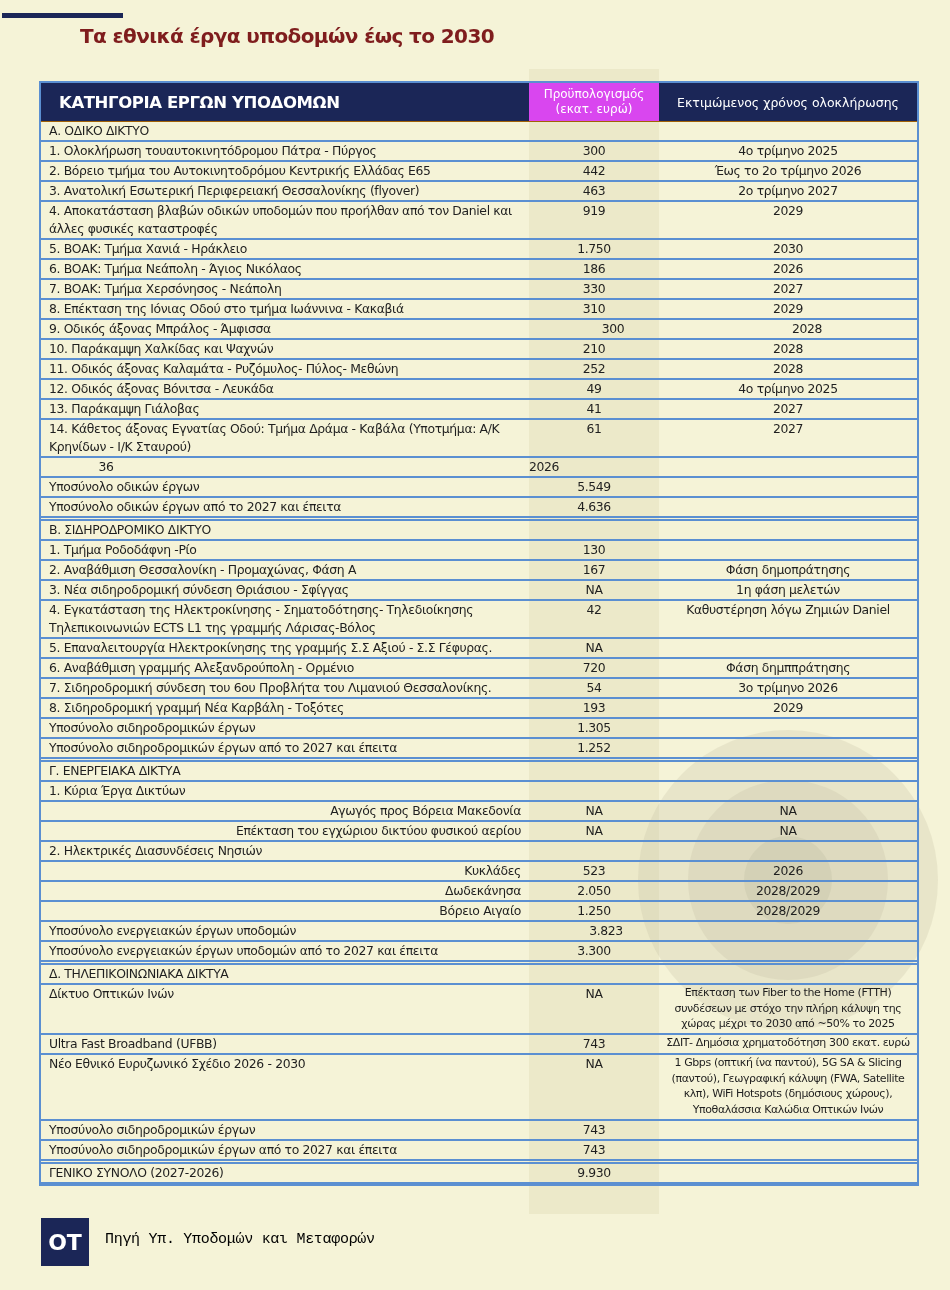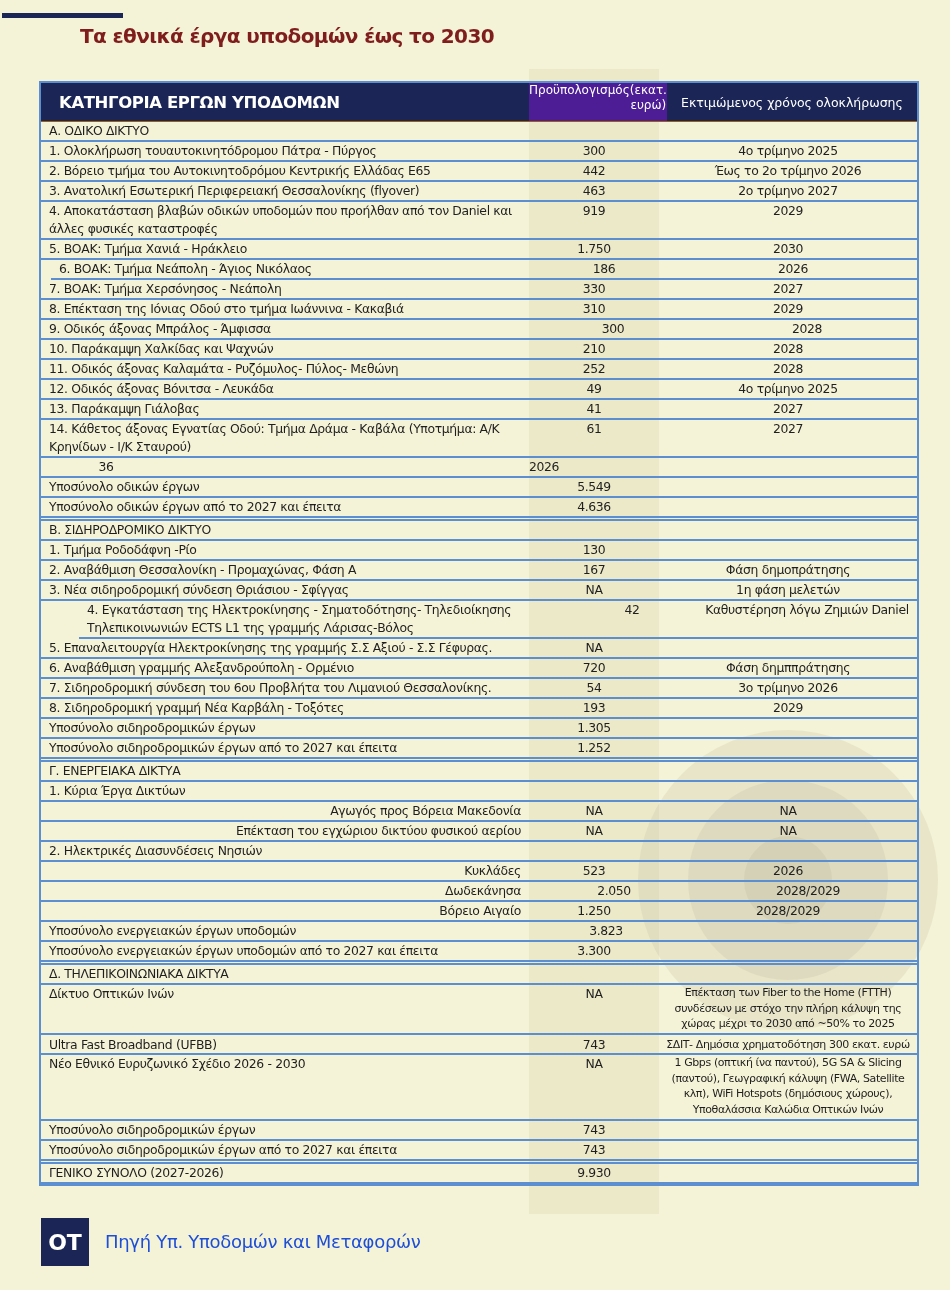--- a/index.html
+++ b/index.html
@@ -25,35 +25,35 @@
     border-left:2px solid #5b8fd1; border-right:2px solid #5b8fd1;
     border-bottom:2px solid #5b8fd1;
     box-sizing:border-box;
   }
   .hdr {
     display:flex; height:38px; background:#1b2657; border-bottom:1px solid #a16207;
     border-top:2px solid #5b8fd1;
   }
   .hdr .c1 { flex:0 0 488px; color:#fff; font-weight:bold; font-size:16.5px; letter-spacing:-0.4px;
     display:flex; align-items:center; padding-left:18px; box-sizing:border-box; }
-  .hdr .c2 { flex:0 0 130px; margin-left:0; background:#4c1d95; color:#fff; font-size:12px;
-    text-align:center; line-height:15px; display:flex; flex-direction:row; justify-content:center; }
+  .hdr .c2 { flex:0 0 130px; margin-left:0; background:#d946ef; color:#fff; font-size:12px;
+    text-align:center; line-height:15px; display:flex; flex-direction:column; justify-content:center; }
   .hdr .c3 { flex:1; color:#fff; font-size:12.5px; display:flex; align-items:center; justify-content:center; }
   .row { display:flex; border-bottom:2px solid #5b8fd1; font-size:12.4px; letter-spacing:-0.35px; line-height:17.5px; }
   .row.sep { border-bottom:5px double #5b8fd1; }
   .row .c1 { flex:0 0 488px; padding-left:8px; box-sizing:border-box; white-space:normal; }
   .row .c1.right { text-align:right; padding-right:8px; }
   .row .c2 { flex:0 0 130px; text-align:center; }
   .row .c3 { flex:1; text-align:center; }
   .row .c3.small { font-size:11px; line-height:15.6px; letter-spacing:-0.4px; white-space:nowrap; overflow:hidden; }
   .footer-logo {
     position:absolute; left:41px; top:1218px; width:48px; height:48px; background:#1b2657;
     color:#fff; font-weight:bold; font-size:22px; display:flex; align-items:center; justify-content:center;
   }
-  .footer-text { position:absolute; left:105px; top:1231px; font-size:18px; color:#1d4ed8; letter-spacing:-0.3px; }
+  .footer-text { position:absolute; left:105px; top:1231px; font-size:15px; color:#000000; letter-spacing:-0.3px;font-family:Liberation Mono, monospace; }
 </style>
 </head>
 <body>
 
 <div class="top-bar"></div>
 <div class="title">Τα εθνικά έργα υποδομών έως το 2030</div>
 
 <div class="budget-shade"></div>
 <svg class="circles" viewBox="0 0 950 1290">
   <circle cx="788" cy="880" r="150" fill="#b9b69a" opacity="0.22"></circle>
@@ -94,21 +94,21 @@
       <div class="row" style="height: 36px;">
         <div class="c1">4. Αποκατάσταση βλαβών οδικών υποδομών που προήλθαν από τον Daniel και άλλες φυσικές καταστροφές</div>
         <div class="c2">919</div>
         <div class="c3">2029</div>
       </div>
       <div class="row" style="height: 18px;">
         <div class="c1">5. ΒΟΑΚ: Τμήμα Χανιά  -   Ηράκλειο</div>
         <div class="c2">1.750</div>
         <div class="c3">2030</div>
       </div>
-      <div class="row" style="height: 18px; margin-left: 10px;">
+      <div class="row" style="height: 18px;">
         <div class="c1">6. ΒΟΑΚ: Τμήμα Νεάπολη   - Άγιος Νικόλαος</div>
         <div class="c2">186</div>
         <div class="c3">2026</div>
       </div>
       <div class="row" style="height: 18px;">
         <div class="c1">7. ΒΟΑΚ: Τμήμα Χερσόνησος   -   Νεάπολη</div>
         <div class="c2">330</div>
         <div class="c3">2027</div>
       </div>
       <div class="row" style="height: 18px;">
@@ -173,21 +173,21 @@
       <div class="row" style="height: 18px;">
         <div class="c1">2. Αναβάθμιση Θεσσαλονίκη  -   Προμαχώνας, Φάση Α</div>
         <div class="c2">167</div>
         <div class="c3">Φάση δημοπράτησης</div>
       </div>
       <div class="row" style="height: 18px;">
         <div class="c1">3. Νέα σιδηροδρομική σύνδεση Θριάσιου  -   Σφίγγας</div>
         <div class="c2">NA</div>
         <div class="c3">1η φάση μελετών</div>
       </div>
-      <div class="row" style="height: 36px; margin-left: 38px;">
+      <div class="row" style="height: 36px;">
         <div class="c1">4. Εγκατάσταση της Ηλεκτροκίνησης - Σηματοδότησης- Τηλεδιοίκησης Τηλεπικοινωνιών ECTS L1 της γραμμής Λάρισας-Βόλος</div>
         <div class="c2">42</div>
         <div class="c3">Καθυστέρηση λόγω Ζημιών Daniel</div>
       </div>
       <div class="row" style="height: 18px;">
         <div class="c1">5. Επαναλειτουργία Ηλεκτροκίνησης της γραμμής Σ.Σ Αξιού - Σ.Σ Γέφυρας.</div>
         <div class="c2">NA</div>
         <div class="c3"></div>
       </div>
       <div class="row" style="height: 18px;">
@@ -238,21 +238,21 @@
       <div class="row" style="height: 18px;">
         <div class="c1">2. Ηλεκτρικές Διασυνδέσεις Νησιών</div>
         <div class="c2"></div>
         <div class="c3"></div>
       </div>
       <div class="row" style="height: 18px;">
         <div class="c1 right">Κυκλάδες</div>
         <div class="c2">523</div>
         <div class="c3">2026</div>
       </div>
-      <div class="row" style="height: 18px; gap: 20px;">
+      <div class="row" style="height: 18px;">
         <div class="c1 right">Δωδεκάνησα</div>
         <div class="c2">2.050</div>
         <div class="c3">2028/2029</div>
       </div>
       <div class="row" style="height: 18px;">
         <div class="c1 right">Βόρειο Αιγαίο</div>
         <div class="c2">1.250</div>
         <div class="c3">2028/2029</div>
       </div>
       <div class="row" style="height: 18px; gap: 12px;">
@@ -272,21 +272,21 @@
       </div>
       <div class="row" style="height: 48px;">
         <div class="c1">Δίκτυο Οπτικών Ινών</div>
         <div class="c2">NA</div>
         <div class="c3 small">
           <div>Επέκταση των Fiber to the Home (FTTH)</div>
           <div>συνδέσεων με στόχο την πλήρη κάλυψη της</div>
           <div>χώρας μέχρι το 2030 από ~50% το 2025</div>
         </div>
       </div>
-      <div class="row" style="height: 18px; align-items: flex-end;">
+      <div class="row" style="height: 18px;">
         <div class="c1">Ultra Fast Broadband (UFBB)</div>
         <div class="c2">743</div>
         <div class="c3 small">
           <div>ΣΔΙΤ- Δημόσια χρηματοδότηση 300 εκατ. ευρώ</div>
         </div>
       </div>
       <div class="row" style="height: 64px;">
         <div class="c1">Νέο Εθνικό Ευρυζωνικό Σχέδιο 2026 - 2030</div>
         <div class="c2">NA</div>
         <div class="c3 small">

